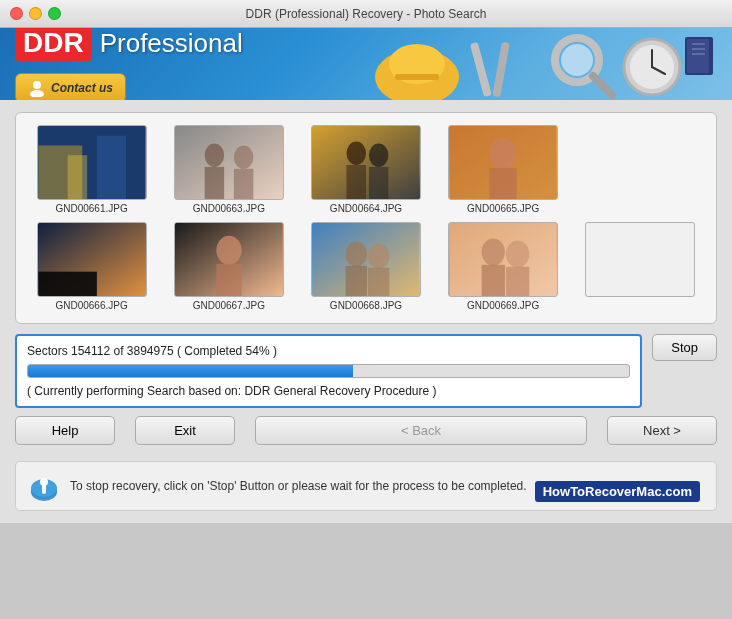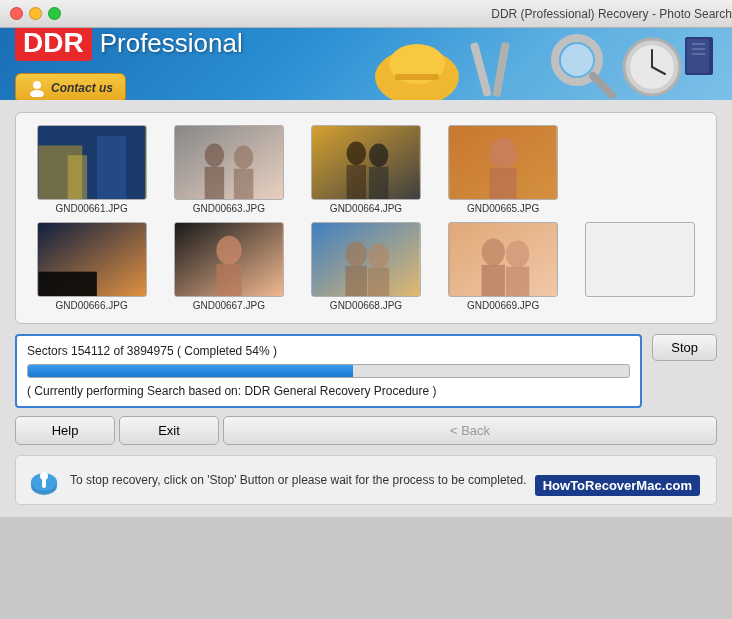--- a/index.html
+++ b/index.html
@@ -11,21 +11,21 @@
       font-size: 13px;
       overflow: hidden;
     }
 
     
     .title-bar {
       background: linear-gradient(to bottom, #f0f0f0, #d8d8d8);
       height: 28px;
       display: flex;
       align-items: center;
-      justify-content: flex-end;
+      justify-content: center;
       border-bottom: 1px solid #b0b0b0;
       position: relative;
     }
     .traffic-lights {
       position: absolute;
       left: 10px;
       display: flex;
       gap: 6px;
       align-items: center;
     }
@@ -219,22 +219,22 @@
       font-size: 13px;
       cursor: pointer;
       white-space: nowrap;
       min-width: 60px;
       text-align: center;
     }
 
     
     .nav-buttons {
       display: flex;
-      gap: 4px;
-      margin-bottom: 10px;
+      gap: 20px;
+      margin-bottom: 16px;
     }
     .nav-btn {
       background: linear-gradient(to bottom, #f5f5f5, #ddd);
       border: 1px solid #aaa;
       border-radius: 5px;
       padding: 6px 0;
       font-size: 13px;
       cursor: pointer;
       text-align: center;
     }
@@ -489,20 +489,21 @@
         <div class="status-line2">( Currently performing Search based on: DDR General Recovery Procedure )</div>
       </div>
     </div>
     <button class="stop-button">Stop</button>
   </div>
 
   <div class="nav-buttons">
     <button class="nav-btn nav-btn-help">Help</button>
     <button class="nav-btn nav-btn-exit">Exit</button>
     <button class="nav-btn nav-btn-back">&lt; Back</button>
+    <button class="nav-btn nav-btn-next">Next &gt;</button>
   </div>
 
   <div class="info-bar">
     <svg class="info-icon" viewBox="0 0 32 32">
       <ellipse cx="16" cy="22" rx="13" ry="9" fill="#2080c0" opacity="0.8"></ellipse>
       <ellipse cx="16" cy="20" rx="13" ry="9" fill="#3090d0"></ellipse>
       <ellipse cx="16" cy="18" rx="13" ry="9" fill="#40a0e0"></ellipse>
       <circle cx="16" cy="12" r="4" fill="white"></circle>
       <rect x="14" y="14" width="4" height="10" rx="2" fill="white"></rect>
     </svg>

